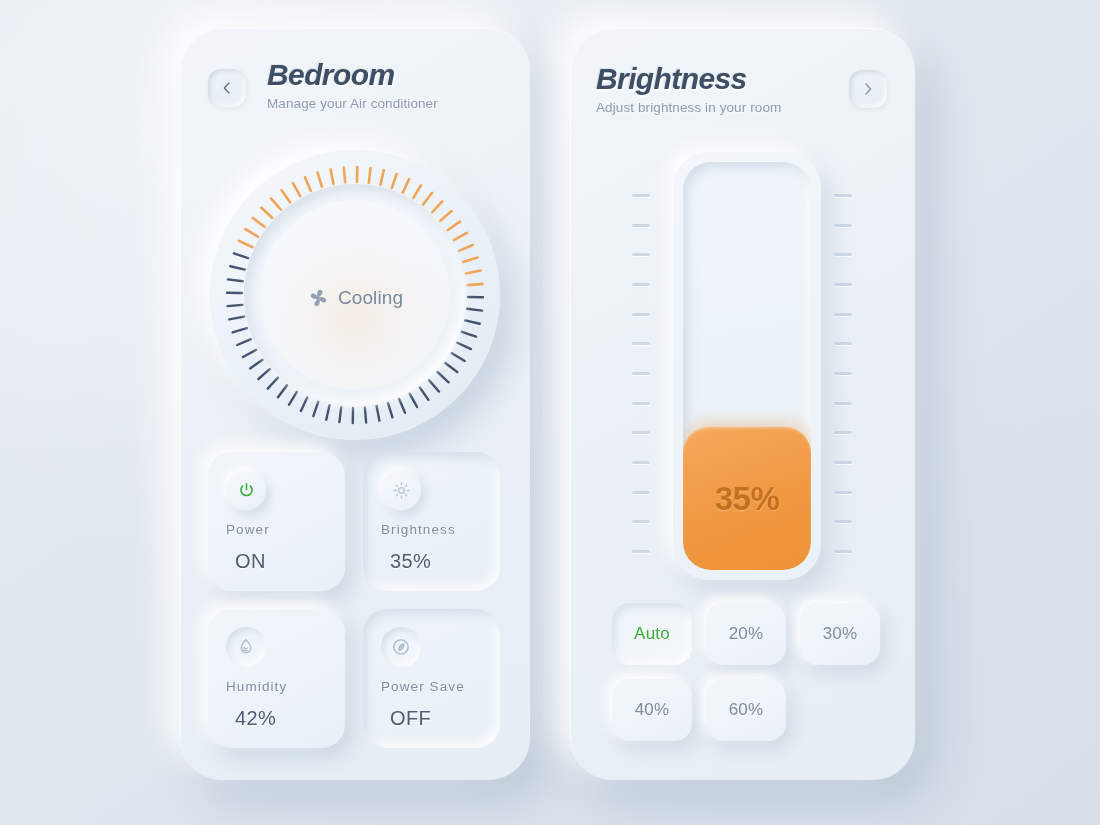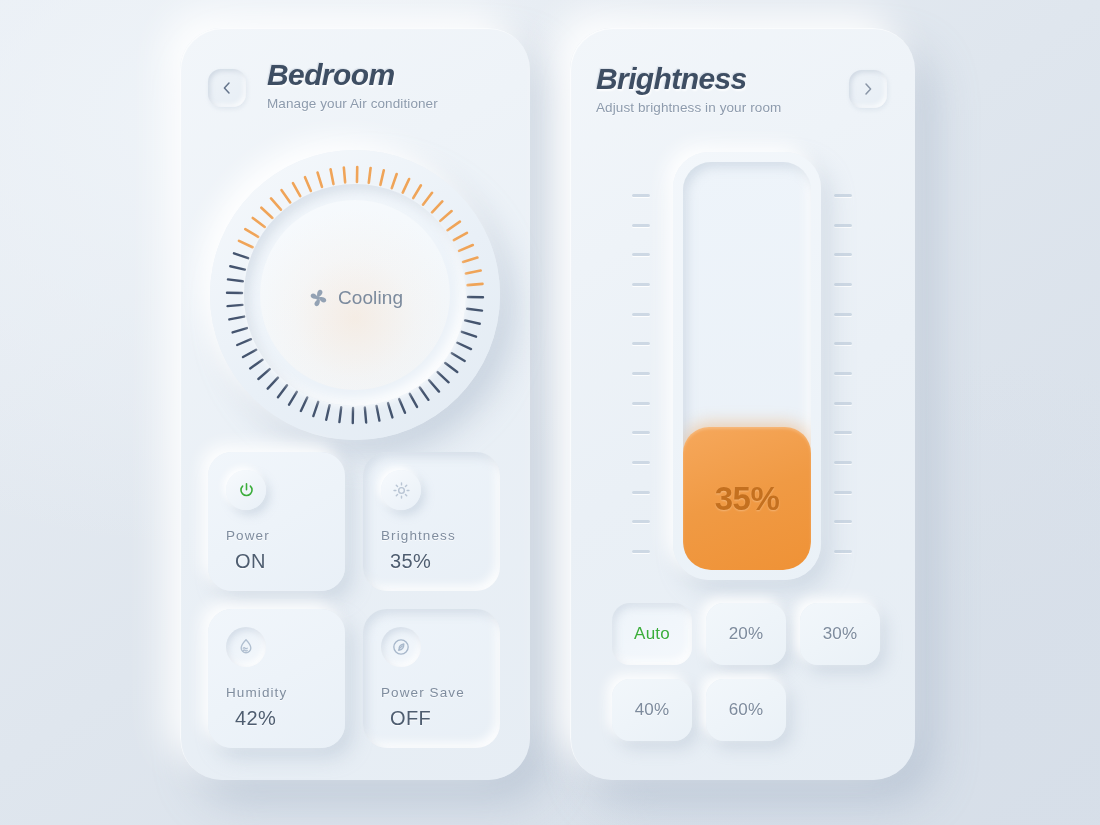--- a/index.html
+++ b/index.html
@@ -122,21 +122,21 @@
       4px 5px 10px rgba(158,175,196,0.34);
     display:flex; align-items:center; justify-content:center;
   }
   .ctl-icon.inset {
     background:linear-gradient(145deg,#eaf1f8,#f4f8fc);
     box-shadow:
       inset 2px 3px 6px rgba(158,175,196,0.32),
       inset -2px -3px 6px rgba(255,255,255,0.95);
   }
   .ctl-name {
-    position:absolute; left:18px; bottom:48px;
+    position:absolute; left:18px; bottom:54px;
     font-size:13.5px; color:#7f8d9f; letter-spacing:1.1px;
     text-shadow:0 1px 1px rgba(255,255,255,0.85);
   }
   .ctl-val {
     position:absolute; left:27px; bottom:18px;
     font-size:20px; color:#4e5d70; letter-spacing:0.4px;
     text-shadow:0 1px 1px rgba(255,255,255,0.9);
   }
 
   

